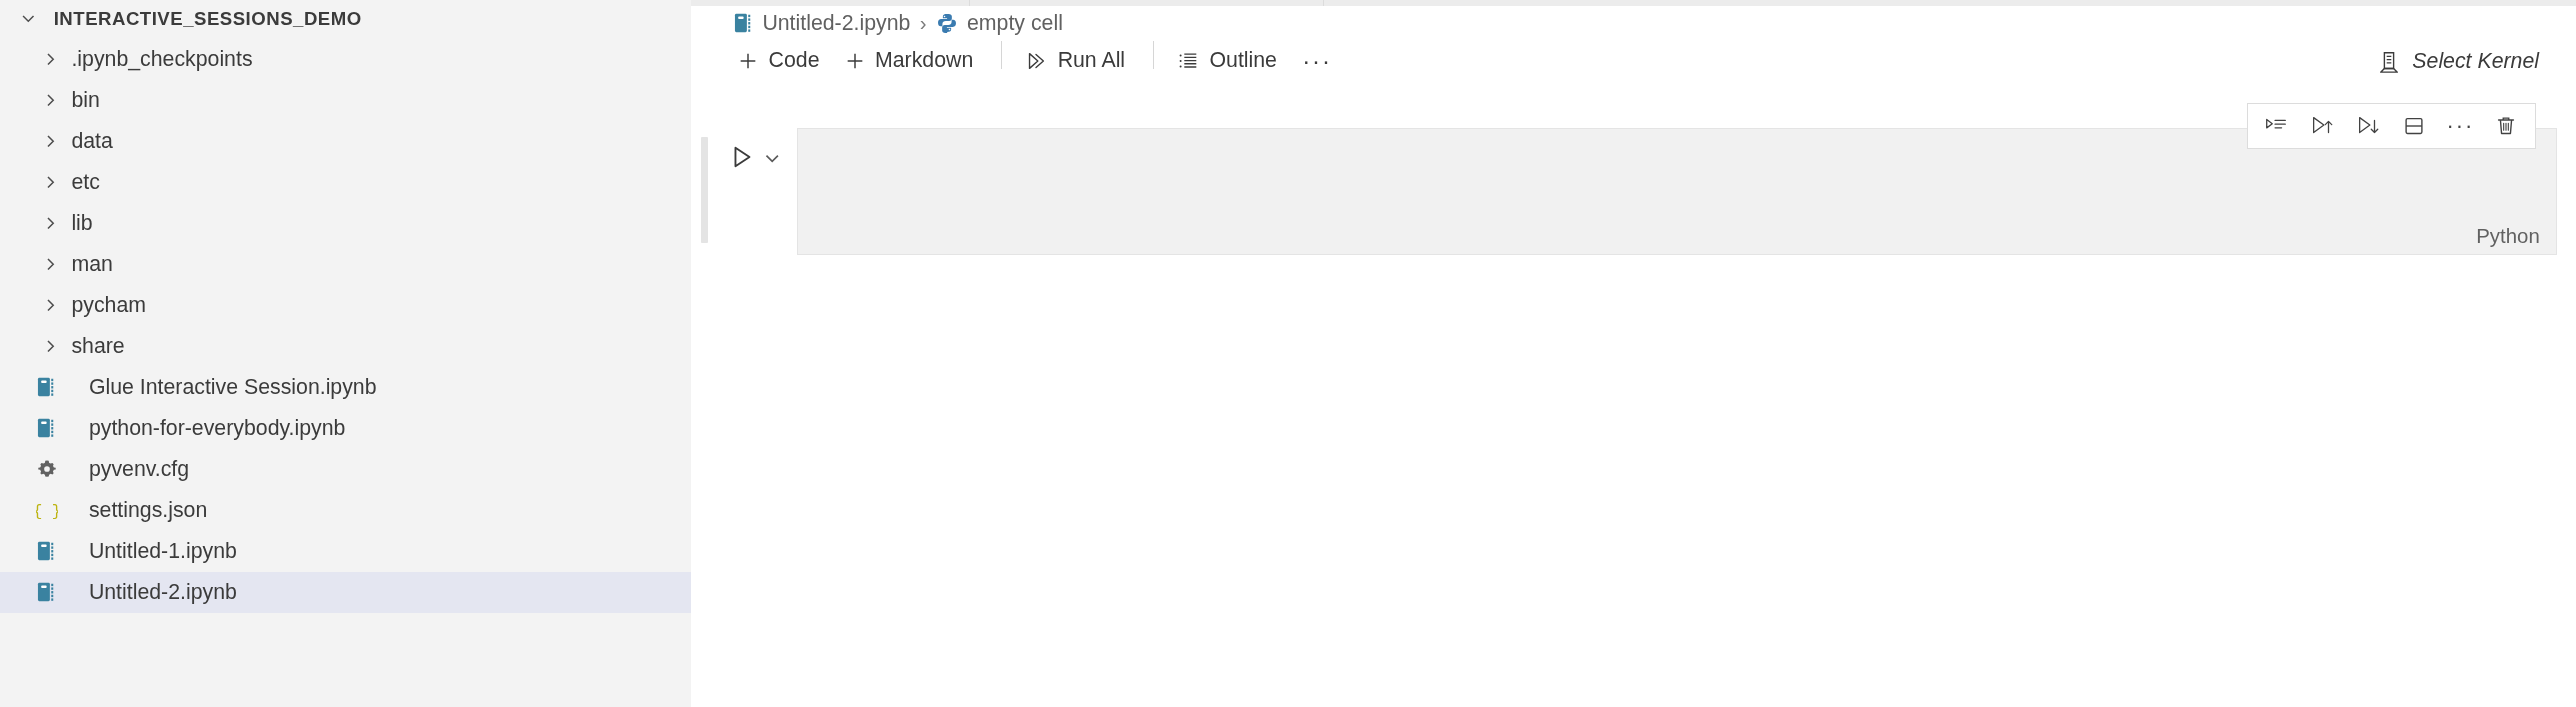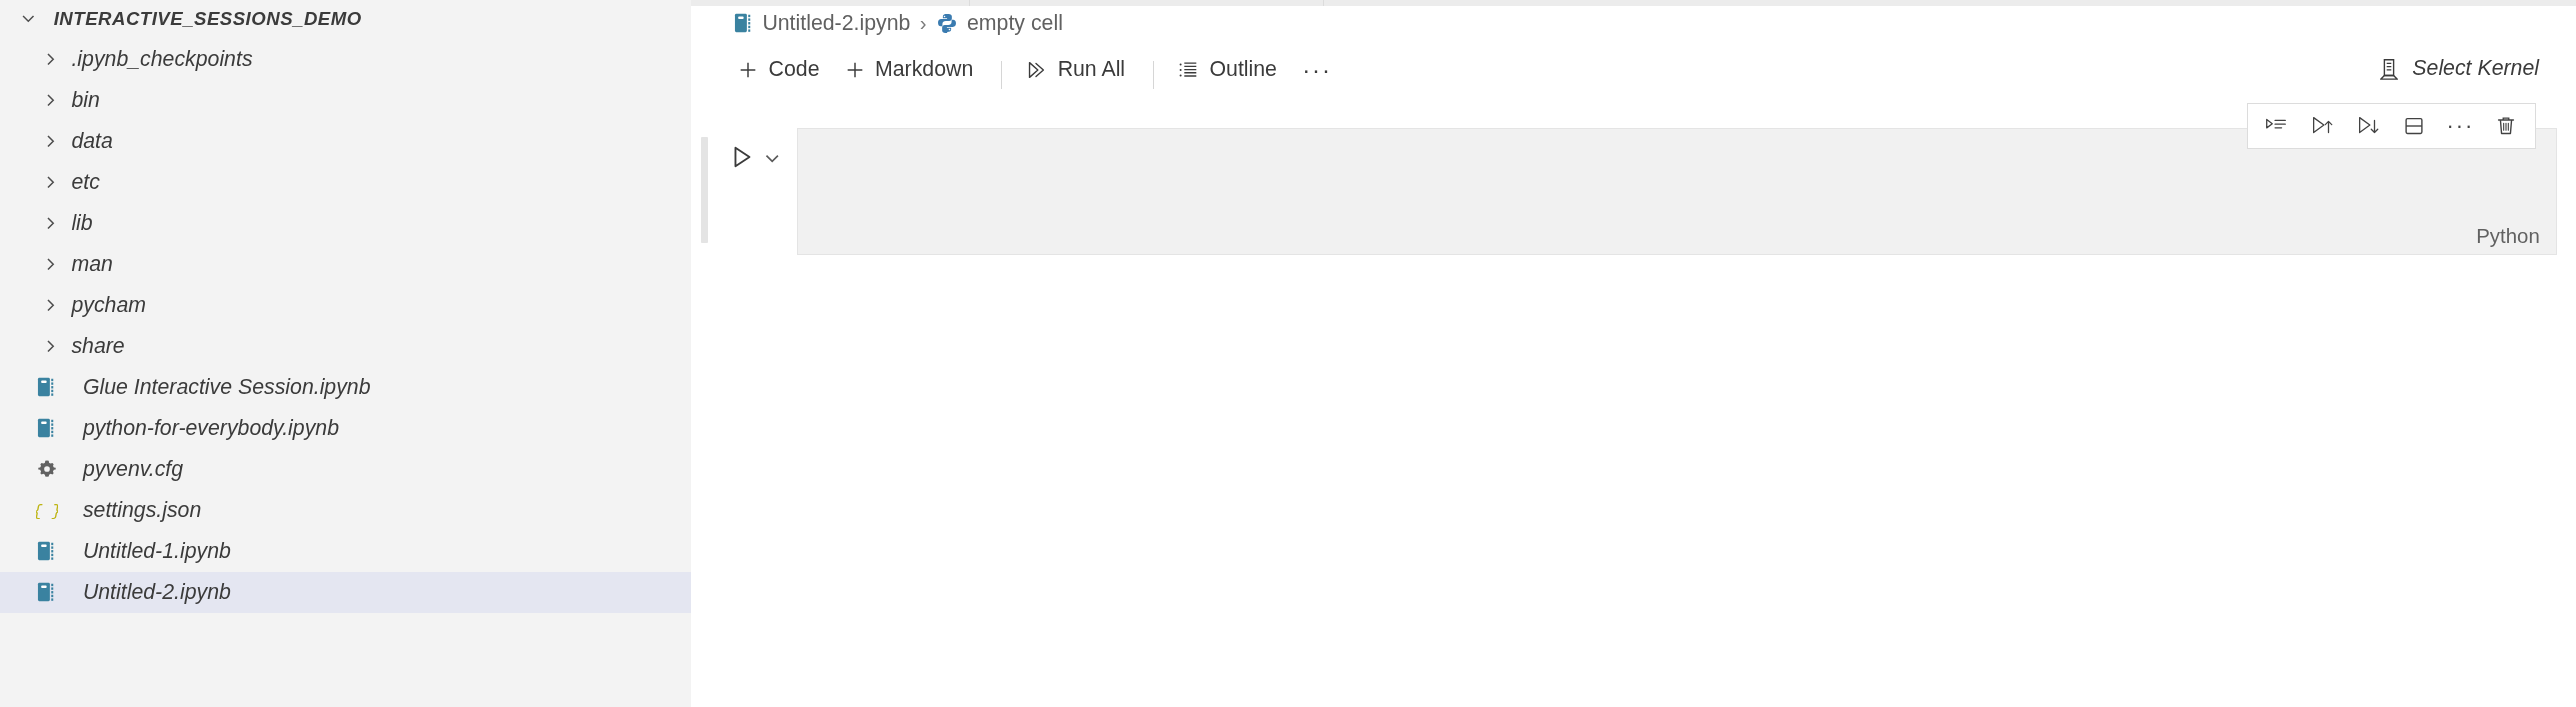--- a/index.html
+++ b/index.html
@@ -24,21 +24,20 @@
   }
 
   
   .sidebar {
     position: relative;
     width: 691px;
     height: 707px;
     background: #f3f3f3;
     flex: 0 0 691px;
     overflow: hidden;
-    font-style: italic;
   }
   .sidebar-section-header {
     display: flex;
     align-items: center;
     height: 37px;
     padding-left: 16.7px;
     box-sizing: border-box;
   }
   .sidebar-section-title {
     font-size: 18.6px;
@@ -73,21 +72,21 @@
     flex: 0 0 32px;
     display: flex;
     align-items: center;
     justify-content: flex-start;
     margin-right: 1.9px;
   }
   .tree-label {
     font-size: 21.3px;
     color: #3b3b3b;
     line-height: 1;
-    margin-left: 13px;
+    margin-left: 19px;
   }
   .tree-row.folder .tree-label { margin-left: 7.4px; }
 
   
   .depth1 { padding-left: 36px; }
 
   
   .editor {
     position: relative;
     flex: 1 1 auto;
@@ -139,21 +138,21 @@
     margin: 0 5.6px;
     line-height: 1;
   }
 
   
   .nb-toolbar {
     position: absolute;
     top: 41px; left: 0; right: 0;
     height: 48px;
     display: flex;
-    align-items: flex-end;
+    align-items: flex-start;
     padding-left: 37px;
     padding-right: 26px;
     box-sizing: border-box;
   }
   .tb-btn {
     display: flex;
     align-items: center;
     height: 39px;
     padding: 0 9.3px;
     border-radius: 3.7px;

